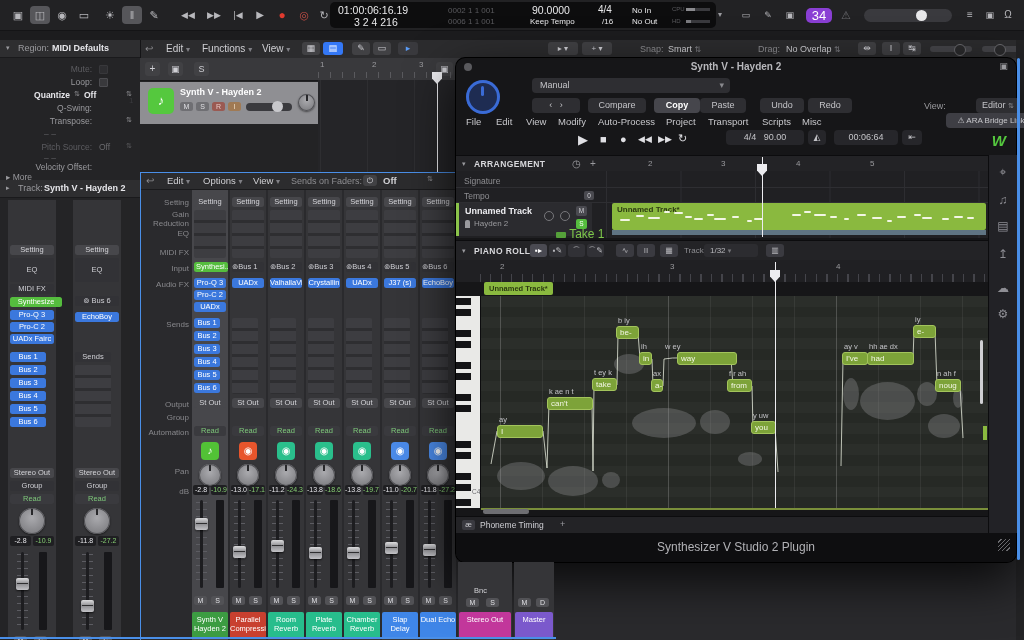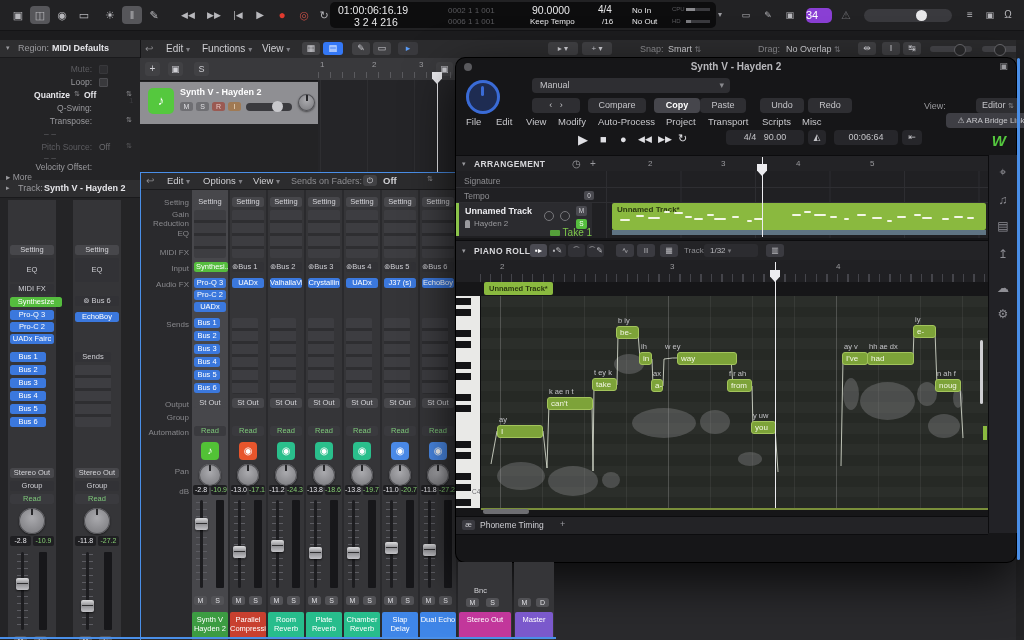--- a/index.html
+++ b/index.html
@@ -7,21 +7,21 @@
   .b{position:absolute;}
   .txt{white-space:nowrap;}
   
   .menubar{left:0;top:0;width:1024px;height:30px;background:#222224;border-bottom:1px solid #141416;}
   .mbico{color:#b8b8bc;font-size:11px;line-height:18px;text-align:center;width:20px;height:18px;top:6px;border-radius:4px;}
   .mbico.sel{background:#56565a;}
   .lcd{left:330px;top:2px;width:386px;height:26px;background:#0d0d0e;border-radius:5px;}
   .lcdtxt{font-size:9.5px;color:#e8e8ea;}
   .lcddim{color:#5a5a5e;}
   .lcdsm{font-size:8px;}
-  .badge{background:#8a3fd4;color:#fff;border-radius:5px;font-size:11px;line-height:15px;}
+  .badge{background:#8a3fd4;color:#fff;border-radius:5px;font-size:13px;line-height:15px;text-align:center;}
   .volpill{background:#3a3a3e;border-radius:8px;}
   .volknob{background:#e8e8ea;border-radius:50%;}
   
   .tbar{background:#2c2c2e;border-bottom:1px solid #1a1a1c;}
   .menu{color:#d0d0d4;font-size:10px;line-height:18px;}
   .menu .chev{color:#808086;font-size:8px;}
   .toolbtn{background:#414144;border-radius:3px;color:#cfcfd4;text-align:center;}
   .toolbtn.blue{background:#3478f6;color:#fff;}
   
   .insp{left:0;top:40px;width:140px;height:600px;background:#242426;border-right:1px solid #141416;}
@@ -650,35 +650,39 @@
       <div class="ph" style="left:297px;top:353px">y uw</div>
       <div class="note" style="left:386px;top:294px;width:26px">I've</div>
       <div class="ph" style="left:388px;top:284px">ay v</div>
       <div class="note" style="left:411px;top:294px;width:47px">had</div>
       <div class="ph" style="left:413px;top:284px">hh ae dx</div>
       <div class="note" style="left:457px;top:267px;width:23px">e-</div>
       <div class="ph" style="left:459px;top:257px">iy</div>
       <div class="note" style="left:479px;top:321px;width:26px">noug</div>
       <div class="ph" style="left:481px;top:311px">n ah f</div>
     </div>
-  <div class="b txt" style="left:94px;top:169px;font-size:10px;color:#7ec84a;z-index:7"><span style="display:inline-block;width:10px;height:6px;background:#55a03a;border-radius:1px;vertical-align:middle"></span> <span>Take 1</span></div>
+  <div class="b txt" style="left:100px;top:169px;font-size:12px;color:#7ec84a;z-index:7"><span style="display:inline-block;width:10px;height:6px;background:#55a03a;border-radius:1px;vertical-align:middle"></span> <span>Take 1</span></div>
 
   <div class="b playline" style="left:319px;top:204px;height:246px"></div>
   <div class="b phead" style="left:314px;top:212px"></div>
 
   <div class="b" style="left:524px;top:282px;width:3px;height:64px;background:#cfcfd2;border-radius:2px;z-index:7"></div>
   <div class="b" style="left:527px;top:368px;width:4px;height:14px;background:#8ab93f;z-index:7"></div>
   <div class="b" style="left:27px;top:451px;width:46px;height:5px;background:#6e6e72;border-radius:3px;z-index:7"></div>
 
   <div class="b sechead" style="left:0;top:458px;width:532px;height:17px">
     <span class="b" style="left:6px;top:3px;width:13px;height:10px;background:#3a3a40;border-radius:2px;font-size:7.5px;line-height:10px;text-align:center;color:#c8c8cc">æ</span>
     <span class="b txt" style="left:24px;top:3px;font-size:8.5px;color:#cfcfd4">Phoneme Timing</span>
     <span class="b" style="left:104px;top:2px;font-size:9px;color:#9a9a9e">+</span>
   </div>
 
+  <div class="b" style="left:0;top:475px;width:560px;height:29px;background:#0e0e10;border-radius:0 0 9px 9px">
+    <div class="b" style="left:0;top:7px;width:560px;text-align:center;font-size:12px;color:#b2b2b6">Synthesizer V Studio 2 Plugin</div>
+    <div class="b" style="right:6px;top:6px;width:12px;height:12px;background:repeating-linear-gradient(135deg,transparent 0 2px,#6a6a6e 2px 3px)"></div>
+  </div>
 
   <div class="b" style="left:532px;top:97px;width:28px;height:378px;background:#222226;border-left:1px solid #0c0c0e">
     <div class="b sideico" style="left:1px;top:10px">⌖</div>
     <div class="b sideico" style="left:1px;top:38px">♫</div>
     <div class="b sideico" style="left:1px;top:64px">▤</div>
     <div class="b sideico" style="left:1px;top:92px">↥</div>
     <div class="b sideico" style="left:1px;top:126px">☁</div>
     <div class="b sideico" style="left:1px;top:152px">⚙</div>
   </div>
 <div id="blobs" class="b" style="left: 0px; top: 0px; width: 0px; height: 0px; position: absolute; z-index: 0;">

